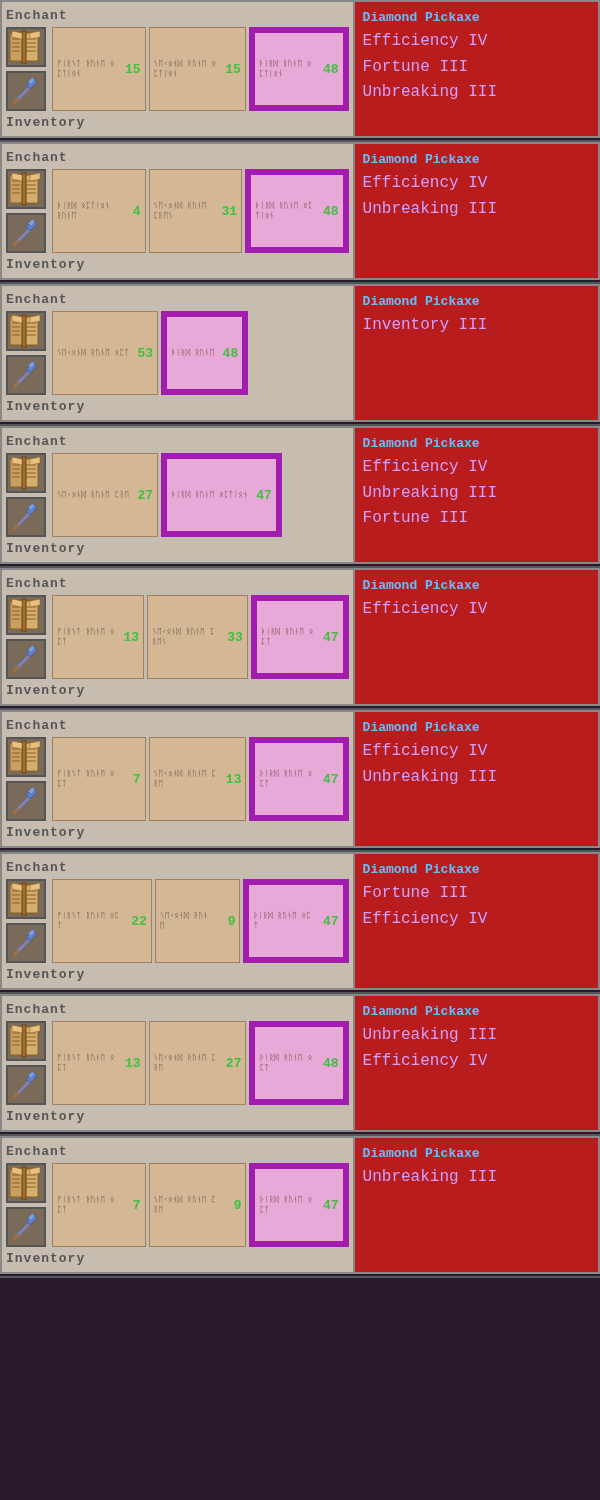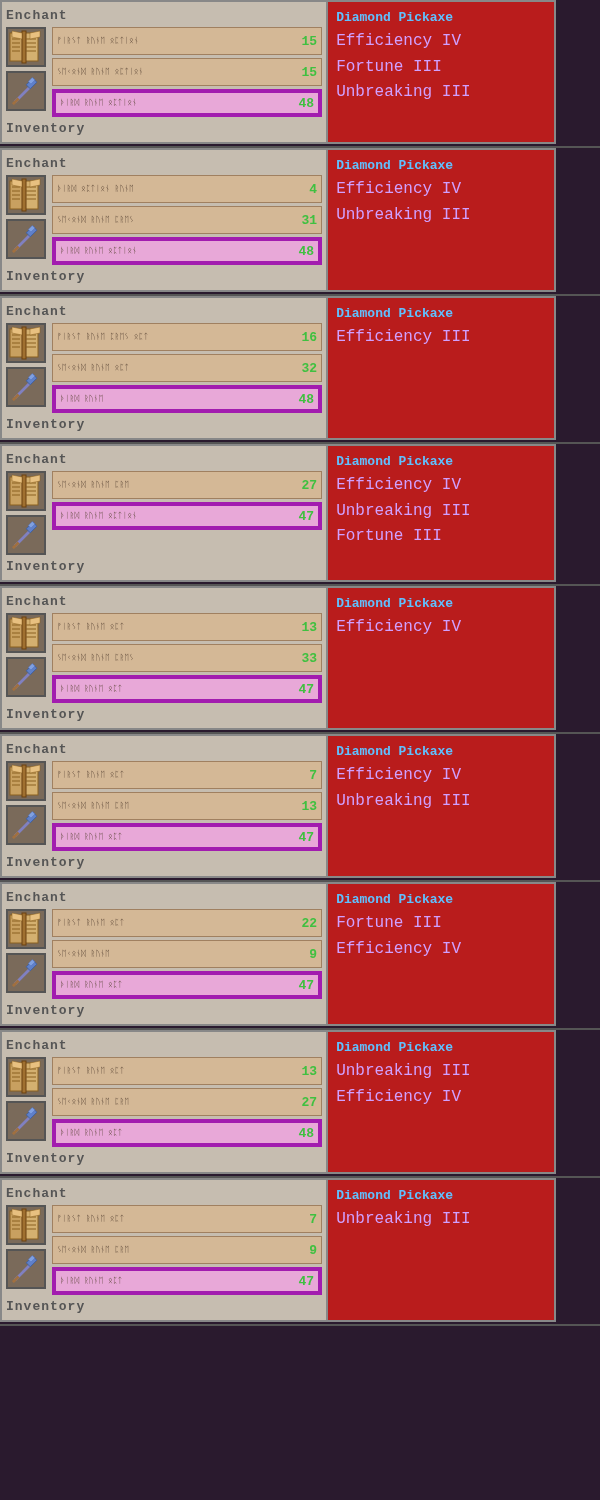--- a/index.html
+++ b/index.html
@@ -5,21 +5,21 @@
     * { margin: 0; padding: 0; box-sizing: border-box; }
     body {
       width: 600px;
       background: #2a1a2e;
       font-family: 'Courier New', monospace;
       image-rendering: pixelated;
     }
 
     .enchant-panel {
       display: flex;
-      width: 556px;
+      width: 600px;
       background: #c6bdb0;
       border: 2px solid #888;
       margin-bottom: 2px;
     }
 
     .left-section {
       width: 355px;
       background: #c6bdb0;
       padding: 4px;
       border-right: 2px solid #888;
@@ -63,37 +63,37 @@
       border: 2px solid #555;
       display: flex;
       align-items: center;
       justify-content: center;
       position: relative;
     }
 
     .enchant-options {
       flex: 1;
       display: flex;
-      flex-direction: column;
+      flex-direction: row;
       gap: 3px;
     }
 
     .option-row {
       background: #d4b896;
       border: 1px solid #a08060;
       padding: 2px 4px;
       display: flex;
       justify-content: space-between;
       align-items: center;
       min-height: 28px;
     }
 
     .option-row.highlighted {
       background: #e8a8d8;
-      border: 4px solid #a21caf;
+      border: 6px solid #a21caf;
     }
 
     .option-text {
       font-size: 8px;
       color: #5a4535;
       font-family: 'Courier New', monospace;
       line-height: 1.2;
       flex: 1;
       word-break: break-all;
     }
@@ -296,43 +296,39 @@
             <svg class="pickaxe-svg" viewBox="0 0 30 30" xmlns="http://www.w3.org/2000/svg">
     <line x1="4" y1="26" x2="20" y2="10" stroke="#8080c0" stroke-width="3" stroke-linecap="square"></line>
     <rect x="16" y="4" width="10" height="6" fill="#6080c8" stroke="#4060a0" stroke-width="1" transform="rotate(-45 21 7)"></rect>
     <rect x="18" y="2" width="6" height="4" fill="#80a0e0" stroke="#5070c0" stroke-width="0.5" transform="rotate(-45 21 4)"></rect>
     <line x1="2" y1="28" x2="6" y2="24" stroke="#a07040" stroke-width="3" stroke-linecap="square"></line>
   </svg>
           </div>
         </div>
         <div class="enchant-options">
 
-    <div class="option-row ">
-      <span class="option-text">ᚠᛁᚱᛊᛏ ᚱᚢᚾᛖ ᛈᚱᛖᛊ ᛟᛈᛏ</span>
-      <span class="option-number">16</span>
-    </div>
 
     <div class="option-row ">
       <span class="option-text">ᛊᛖᚲᛟᚾᛞ ᚱᚢᚾᛖ ᛟᛈᛏ</span>
-      <span class="option-number">32</span>
+      <span class="option-number">53</span>
     </div>
 
     <div class="option-row highlighted">
       <span class="option-text">ᚦᛁᚱᛞ ᚱᚢᚾᛖ</span>
       <span class="option-number">48</span>
     </div>
 
         </div>
       </div>
       <div class="inventory-label">Inventory</div>
     </div>
     <div class="right-section">
       <div class="item-name">Diamond Pickaxe</div>
 
-    <div class="enchant-list-item">Efficiency III</div>
+    <div class="enchant-list-item">Inventory III</div>
 
     </div>
   </div>
     <div class="separator"></div>
     <div class="enchant-panel">
     <div class="left-section">
       <div class="enchant-label">Enchant</div>
       <div class="items-area">
         <div class="icons-column">
           <div class="icon-box">

